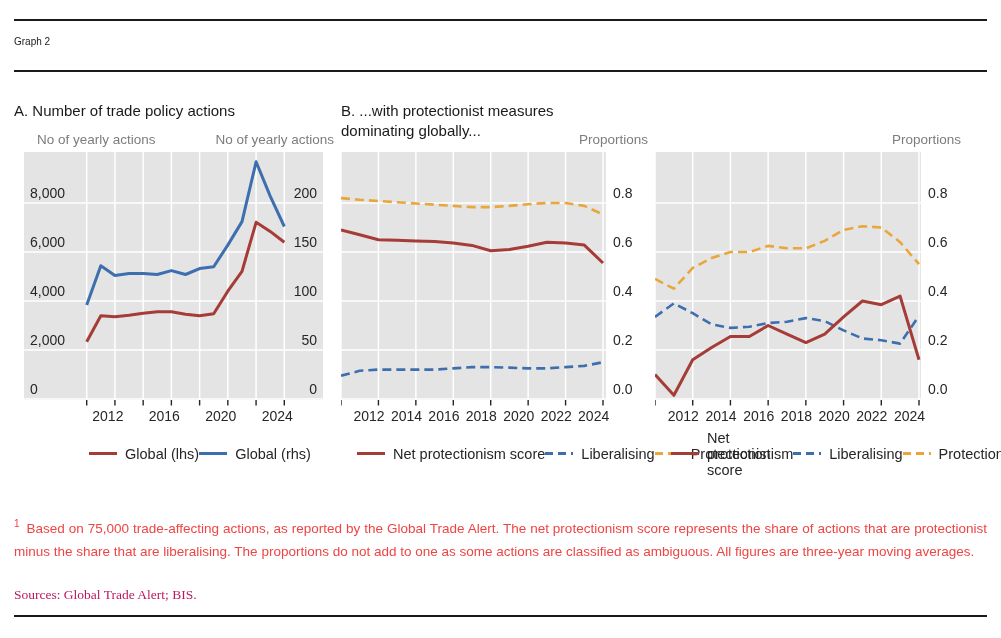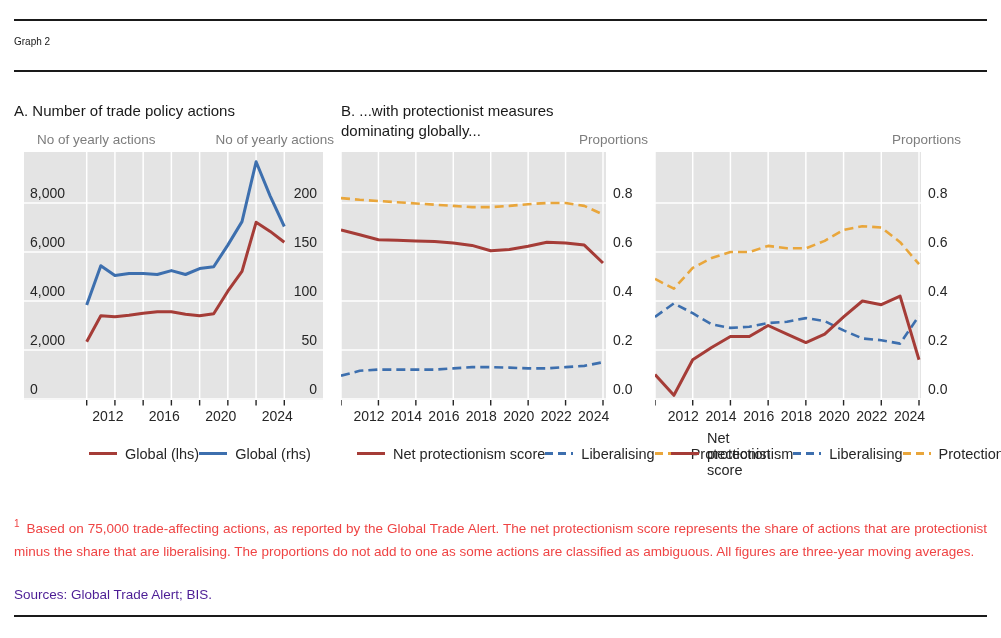--- a/index.html
+++ b/index.html
@@ -27,21 +27,21 @@
   svg text{font-family:"Liberation Sans","DejaVu Sans",sans-serif;}
   .legend{position:absolute;font-size:14.5px;color:#262626;}
   .legend-a{left:89px;top:446px;display:flex;align-items:center;}
   .legend-col{display:flex;flex-direction:row;row-gap:5.5px;}
   .legend-b{left:357px;top:446px;}
   .legend-c{left:671px;top:446px;}
   .leg-item{display:flex;align-items:center;height:15px;}
   .swatch{display:inline-block;width:28px;height:3px;margin-right:8px;flex:0 0 28px;}
   .footnote{position:absolute;left:14px;top:512px;width:973px;font-size:13.5px;line-height:23px;color:#ef4444;text-align:justify;}
   .footnote sup{font-size:10px;margin-right:7px;}
-  .sources{position:absolute;left:14px;top:587px;font-size:13.5px;color:#4c1d95;}
+  .sources{position:absolute;left:14px;top:587px;font-size:13.5px;color:#be185d;font-family:Liberation Serif, serif;}
 </style>
 </head>
 <body>
 
 <div class="page">
 
   <div class="rule top"></div>
 
   <div class="title-row">
     <span class="graph-label">Graph 2</span>

